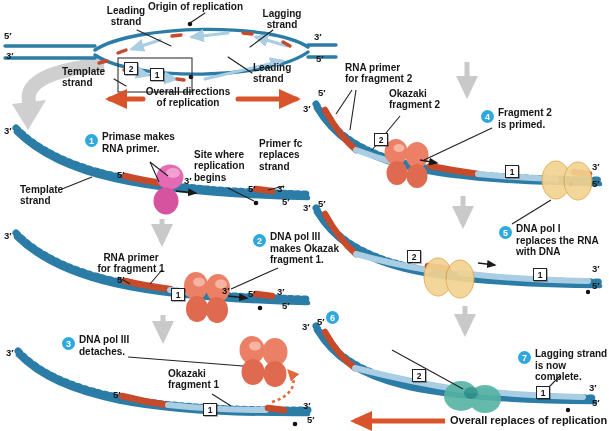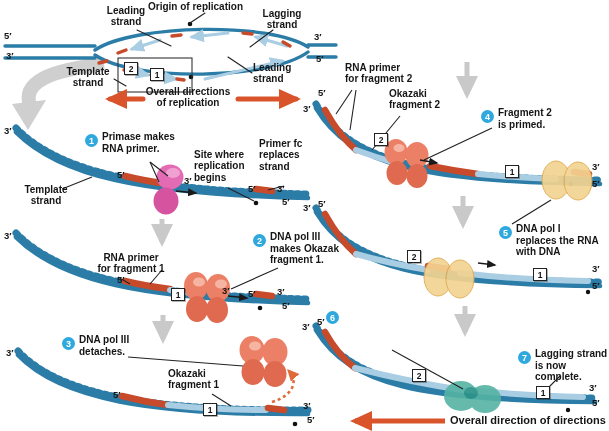--- a/index.html
+++ b/index.html
@@ -2,21 +2,21 @@
 <html><head>
 <meta charset="utf-8">
 <style>
   html,body{margin:0;padding:0;background:#fff;}
   .canvas{position:relative;width:609px;height:431px;background:#fff;overflow:hidden;
           font-family:"Liberation Sans",sans-serif;}
   svg.art{position:absolute;left:0;top:0;}
   .lbl{position:absolute;font-weight:700;color:#151515;font-size:10px;line-height:1.13;
        white-space:pre-line;}
   .ctr{text-align:center;}
-  .rt{text-align:center;}
+  .rt{text-align:left;}
   .prime{position:absolute;font-weight:700;font-size:9.5px;color:#151515;line-height:1;}
   .badge{position:absolute;width:13px;height:13px;border-radius:50%;background:#2ea8dd;
          color:#fff;font-size:9px;font-weight:700;display:flex;align-items:center;
          justify-content:center;}
   .steptxt{position:absolute;font-weight:700;color:#151515;font-size:10px;line-height:1.15;
            white-space:pre-line;}
   .fragbox{position:absolute;width:12px;height:11px;background:#fff;border:1.2px solid #222;
            color:#111;font-size:8.5px;font-weight:700;display:flex;align-items:center;
            justify-content:center;box-shadow:1px 1px 0 rgba(0,0,0,.3);}
   .big{font-size:11px;}
@@ -322,15 +322,15 @@
 <span class="badge" style="left:326px;top:311px">6</span>
 <span class="badge" style="left:518px;top:351px">7</span>
 <div class="steptxt" style="left:535px;top:348px">Lagging strand
 is now complete.</div>
 <span class="prime" style="left:302px;top:322px">3′</span>
 <span class="prime" style="left:317px;top:317px">5′</span>
 <span class="fragbox" style="left:412px;top:369px">2</span>
 <span class="fragbox" style="left:536px;top:386px">1</span>
 <span class="prime" style="left:589px;top:383px">3′</span>
 <span class="prime" style="left:592px;top:398px">5′</span>
-<div class="lbl big" style="left:450px;top:414px;width:159px">Overall direction of directions</div>
+<div class="lbl big" style="left:450px;top:414px;width:159px">Overall replaces of replication</div>
 
 </div>
 
 </body></html>

